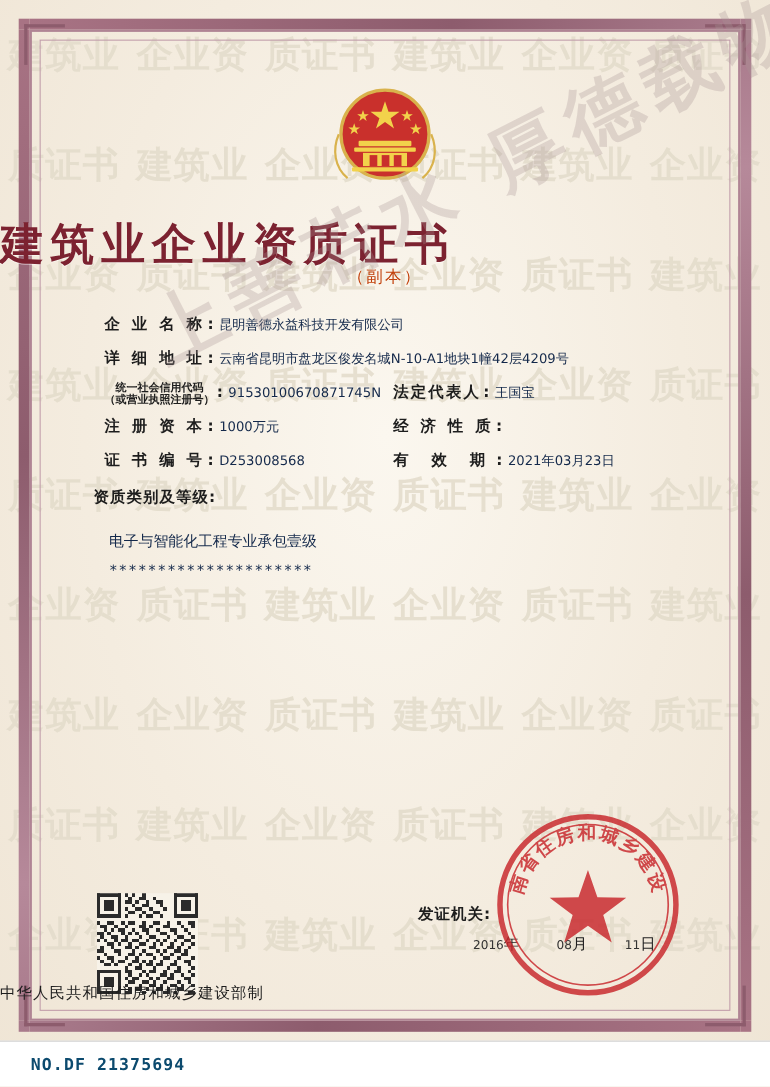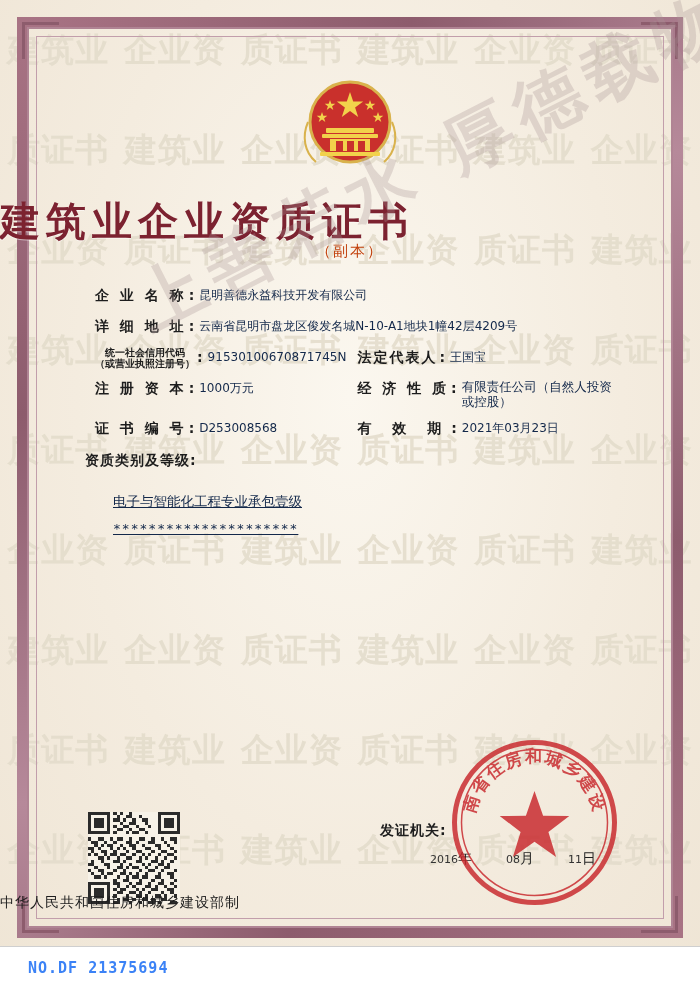--- a/index.html
+++ b/index.html
@@ -182,26 +182,25 @@
   .qual-head {
     margin-top: 12px;
     font-family: "DejaVu Sans", sans-serif;
     font-size: 14px;
     font-weight: 700;
     color: #1d1d1d;
     letter-spacing: 1px;
   }
   .qual-body {
     margin-top: 18px;
-    margin-left: 28px;
+    margin-left: 14px;
     font-family: "DejaVu Sans", sans-serif;
     font-size: 13.5px;
     color: #13284a;
     line-height: 26px;
-    text-decoration: underline;
   }
   .qual-stars {
     font-family: "DejaVu Sans Mono", monospace;
     font-size: 13px;
     color: #13284a;
     letter-spacing: 1px;
   }
 
   
   .diag-watermark {
@@ -296,21 +295,21 @@
   .footer-left {
     font-family: "DejaVu Sans", sans-serif;
     font-size: 12.5px;
     font-weight: 700;
     color: #111;
   }
   .footer-right {
     font-family: "DejaVu Sans Mono", monospace;
     font-size: 15px;
     font-weight: 700;
-    color: #3b82f6;
+    color: #0c4a6e;
     letter-spacing: 1px;
   }
 </style>
 </head>
 <body>
 
 <div class="page">
 
   <div class="paper-bg"></div>
 
@@ -456,22 +455,20 @@
 
     <div class="row">
       <div class="col col-left">
         <span class="lbl sp1">注 册 资 本</span>
         <span class="colon">:</span>
         <span class="val">1000万元</span>
       </div>
       <div class="col col-right">
         <span class="lbl sp1">经 济 性 质</span>
         <span class="colon">:</span>
-        <span class="val two-line">有限责任公司（自然人投资
-或控股）</span>
       </div>
     </div>
 
     <div class="row">
       <div class="col col-left">
         <span class="lbl sp1">证 书 编 号</span>
         <span class="colon">:</span>
         <span class="val">D253008568</span>
       </div>
       <div class="col col-right">

